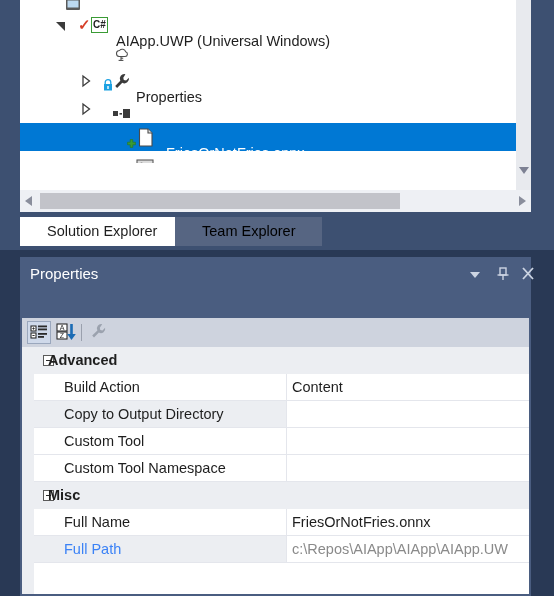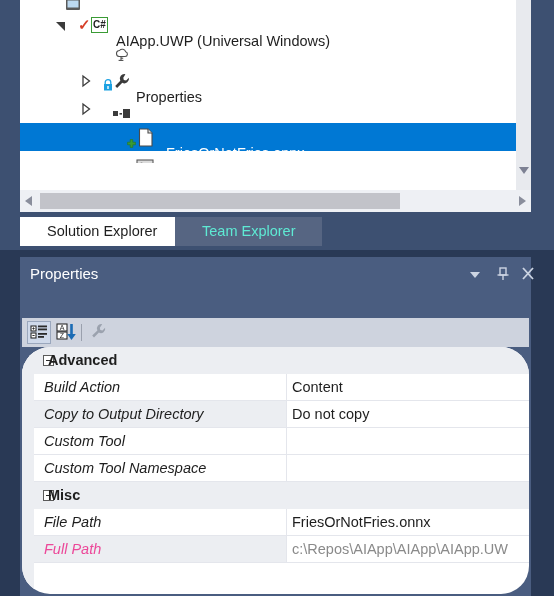--- a/index.html
+++ b/index.html
@@ -44,50 +44,50 @@
 
   
   .vscroll{position:absolute;left:516px;top:0;width:15px;height:190px;background:#e8eaee;}
   .vs-down{position:absolute;left:0;bottom:12px;width:15px;height:16px;}
   .arrow-d{position:absolute;left:3px;top:5px;width:0;height:0;border-left:5px solid transparent;border-right:5px solid transparent;border-top:7px solid #7d8193;}
 
   
   .tabbar{position:absolute;left:0;top:212px;width:554px;height:38px;background:#3d5071;}
   .tab{position:absolute;top:5px;height:29px;line-height:29px;padding:0 27px;font-size:14.5px;white-space:nowrap;}
   .tab.active{background:#ffffff;color:#1e1e1e;left:20px;}
-  .tab.inactive{background:#566582;color:#5eead4;}
+  .tab.inactive{background:#566582;color:#000000;}
 
   
   .pp-outer{position:absolute;left:0;top:250px;width:554px;height:346px;background:#293955;}
   .pp-frame{position:absolute;left:20px;top:7px;width:511px;height:339px;background:#4a5d80;}
 
   .pp-title{position:absolute;left:0;top:0;width:511px;height:33px;background:#4a5d80;}
   .pp-title-text{position:absolute;left:10px;top:0;height:33px;line-height:33px;color:#ffffff;font-size:15px;}
   .pp-btn{position:absolute;top:0;width:26px;height:33px;}
 
   .pp-objbar{position:absolute;left:2px;top:33px;width:507px;height:28px;background:#fdfdfd;}
   .pp-objname{position:absolute;left:8px;top:0;height:28px;line-height:28px;font-size:14.5px;}
   .pp-objname b{font-weight:bold;}
   .pp-objname span.reg{font-weight:normal;}
   .pp-objdd{position:absolute;right:6px;top:0;width:20px;height:28px;}
 
   .pp-toolbar{position:absolute;left:2px;top:61px;width:507px;height:29px;background:#ced3de;}
   .tb-btn{position:absolute;top:3px;width:24px;height:23px;}
   .tb-btn.pressed{background:#cfd9ea;border:1px solid #9aa7bd;box-sizing:border-box;}
   .tb-sep{position:absolute;left:59px;top:6px;width:1px;height:17px;background:#9aa0ad;}
 
-  .pp-grid{position:absolute;left:2px;top:90px;width:507px;height:247px;background:#ffffff;overflow:hidden;border-radius:28px;}
+  .pp-grid{position:absolute;left:2px;top:90px;width:507px;height:247px;background:#ffffff;overflow:hidden;}
   .gutter{position:absolute;left:0;top:0;width:12px;height:247px;background:#eceef2;}
   .prow{position:relative;height:27px;line-height:27px;font-size:14.5px;white-space:nowrap;}
   .prow.cat{background:#eceef2;font-weight:bold;}
-  .prow .pname{position:absolute;left:22px;top:0;font-style:italic;}
+  .prow .pname{position:absolute;left:42px;top:0;}
   .prow.cat .cname{position:absolute;left:26px;top:0;}
   .prow .pval{position:absolute;left:270px;top:0;}
   .prow .pval.dim{color:#8a8a8a;}
-  .prow .pname.dim{color:#ec4899;}
+  .prow .pname.dim{color:#3b82f6;}
   .cellbg-name{position:absolute;left:12px;top:0;width:252px;height:27px;background:#eceef2;}
   .cellbg-val{position:absolute;left:264px;top:0;right:0;height:27px;background:#ffffff;}
   .prow.alt .cellbg-name{background:#eceef2;}
   .prow.white .cellbg-name{background:#ffffff;}
   .rowline{position:absolute;left:12px;right:0;bottom:0;height:1px;background:#e4e6ec;}
   .vline{position:absolute;left:264px;top:0;width:1px;height:27px;background:#e4e6ec;}
   .expbox{position:absolute;left:21px;top:8px;width:11px;height:11px;border:1px solid #5a5a5a;background:#fff;box-sizing:border-box;}
   .expbox:after{content:"";position:absolute;left:2px;top:4px;width:5px;height:1px;background:#2b2b2b;}
 </style>
 </head>
@@ -297,21 +297,20 @@
           <span class="pname">Build Action</span>
           <span class="pval">Content</span>
         </div>
 
         <div class="prow alt">
           <span class="cellbg-name"></span>
           <span class="cellbg-val"></span>
           <span class="vline"></span>
             <span class="rowline"></span>
           <span class="pname">Copy to Output Directory</span>
-          <span class="pval">Do not copy</span>
         </div>
 
         <div class="prow white">
           <span class="cellbg-name" style="background:#ffffff;"></span>
           <span class="cellbg-val"></span>
           <span class="vline"></span>
             <span class="rowline"></span>
           <span class="pname">Custom Tool</span>
           <span class="pval"></span>
         </div>
@@ -328,21 +327,21 @@
         <div class="prow cat">
           <span class="expbox"></span>
           <span class="cname">Misc</span>
         </div>
 
         <div class="prow white">
           <span class="cellbg-name" style="background:#ffffff;"></span>
           <span class="cellbg-val"></span>
           <span class="vline"></span>
             <span class="rowline"></span>
-          <span class="pname">File Path</span>
+          <span class="pname">Full Name</span>
           <span class="pval">FriesOrNotFries.onnx</span>
         </div>
 
         <div class="prow alt">
           <span class="cellbg-name"></span>
           <span class="cellbg-val"></span>
           <span class="vline"></span>
             <span class="rowline"></span>
           <span class="pname dim">Full Path</span>
           <span class="pval dim">c:\Repos\AIApp\AIApp\AIApp.UW</span>

